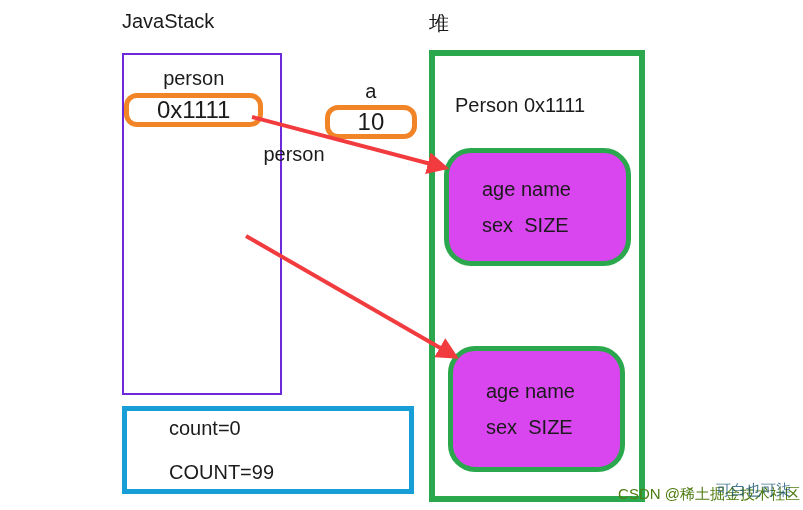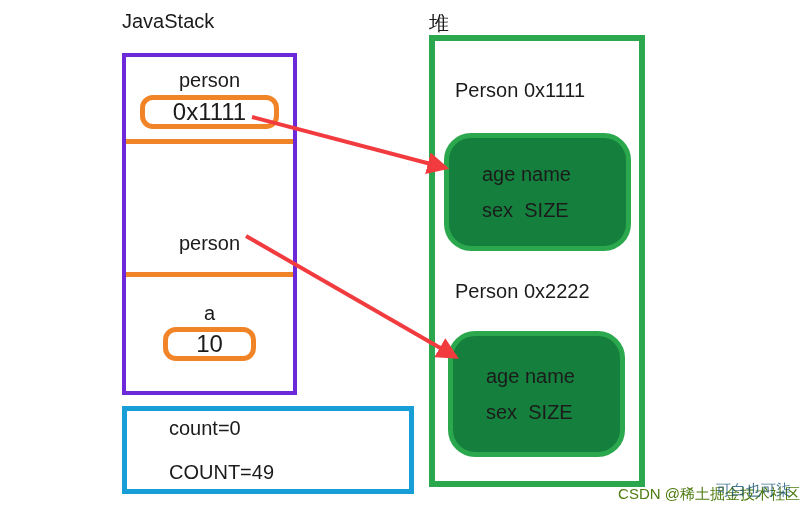--- a/index.html
+++ b/index.html
@@ -6,22 +6,22 @@
   .canvas{
     position:relative;width:803px;height:510px;background:#ffffff;overflow:hidden;
     font-family:"Liberation Sans", sans-serif;color:#1b1b1b;
   }
   .abs{position:absolute;}
   .title{font-size:20px;font-weight:400;text-align:left;}
 
   
   .stack-title{left:122px;top:10px;width:149px;}
   .stack-box{
-    left:122px;top:53px;width:175px;height:342px;box-sizing:border-box;
-    border:4px solid #6d28d9;display:flex;flex-direction:column;
+    left:122px;top:53px;width:160px;height:342px;box-sizing:border-box;
+    border:2px solid #6d28d9;display:flex;
   }
   .stack-cell{display:flex;flex-direction:column;align-items:center;box-sizing:border-box;}
   .cell-1{height:82px;justify-content:center;gap:3px;}
   .divider{height:5px;background:#F28428;flex:none;}
   .cell-2{height:128px;justify-content:flex-end;padding-bottom:17px;gap:3px;}
   .cell-3{flex:1;justify-content:flex-start;padding-top:24px;gap:2px;}
   .var-label{font-size:20px;line-height:24px;}
   .pill{
     box-sizing:border-box;height:34px;border:5px solid #F28428;border-radius:13px;
     padding:0 28px;display:flex;align-items:center;justify-content:center;
@@ -33,28 +33,28 @@
   .method-box{
     left:122px;top:406px;width:292px;height:88px;box-sizing:border-box;
     border:5px solid #189ED6;display:flex;flex-direction:column;justify-content:center;
     padding-left:42px;gap:18px;
   }
   .method-line{font-size:20px;line-height:26px;}
 
   
   .heap-title{left:429px;top:10px;width:180px;}
   .heap-box{
-    left:429px;top:35px;width:216px;height:452px;box-sizing:border-box;
+    left:429px;top:50px;width:216px;height:452px;box-sizing:border-box;
     border:6px solid #2BA84D;
   }
   .obj-header{position:absolute;left:20px;font-size:20px;white-space:pre;}
   .obj-box{
     position:absolute;box-sizing:border-box;border:5px solid #2BA84D;border-radius:27px;
     display:flex;flex-direction:column;justify-content:center;gap:10px;
-    padding-left:33px;background:#15803d;
+    padding-left:33px;background:#d946ef;
   }
   .obj-line{font-size:20px;line-height:26px;white-space:pre;}
 
   
   .arrow-layer{left:0;top:0;width:803px;height:510px;pointer-events:none;}
 
   
   .wm{position:absolute;font-size:15px;color:#4d7c0f;white-space:pre;}
   .wm-1{right:3px;bottom:6px;}
   .wm-2{right:12px;bottom:10px;color:#0c4a6e;opacity:.75;}
@@ -77,31 +77,30 @@
     </div>
     <div class="divider"></div>
     <div class="stack-cell cell-3">
       <div class="var-label">a</div>
       <div class="pill">10</div>
     </div>
   </div>
 
   <div class="abs method-box">
     <div class="method-line">count=0</div>
-    <div class="method-line">COUNT=49</div>
+    <div class="method-line">COUNT=99</div>
   </div>
 
   <div class="abs title heap-title">堆</div>
   <div class="abs heap-box">
     <div class="obj-header" style="top:38px;">Person 0x1111</div>
     <div class="obj-box" style="left:9px;top:92px;width:187px;height:118px;">
       <div class="obj-line">age name</div>
       <div class="obj-line">sex  SIZE</div>
     </div>
-    <div class="obj-header" style="top:239px;">Person 0x2222</div>
     <div class="obj-box" style="left:13px;top:290px;width:177px;height:126px;">
       <div class="obj-line">age name</div>
       <div class="obj-line">sex  SIZE</div>
     </div>
   </div>
 
   <svg class="abs arrow-layer" viewBox="0 0 803 510" xmlns="http://www.w3.org/2000/svg">
     <defs>
       <marker id="arrowhead" viewBox="0 0 10 10" refX="8.5" refY="5" markerWidth="5.5" markerHeight="5.5" orient="auto-start-reverse">
         <path d="M0,0 L10,5 L0,10 z" fill="#F23B3E"></path>

